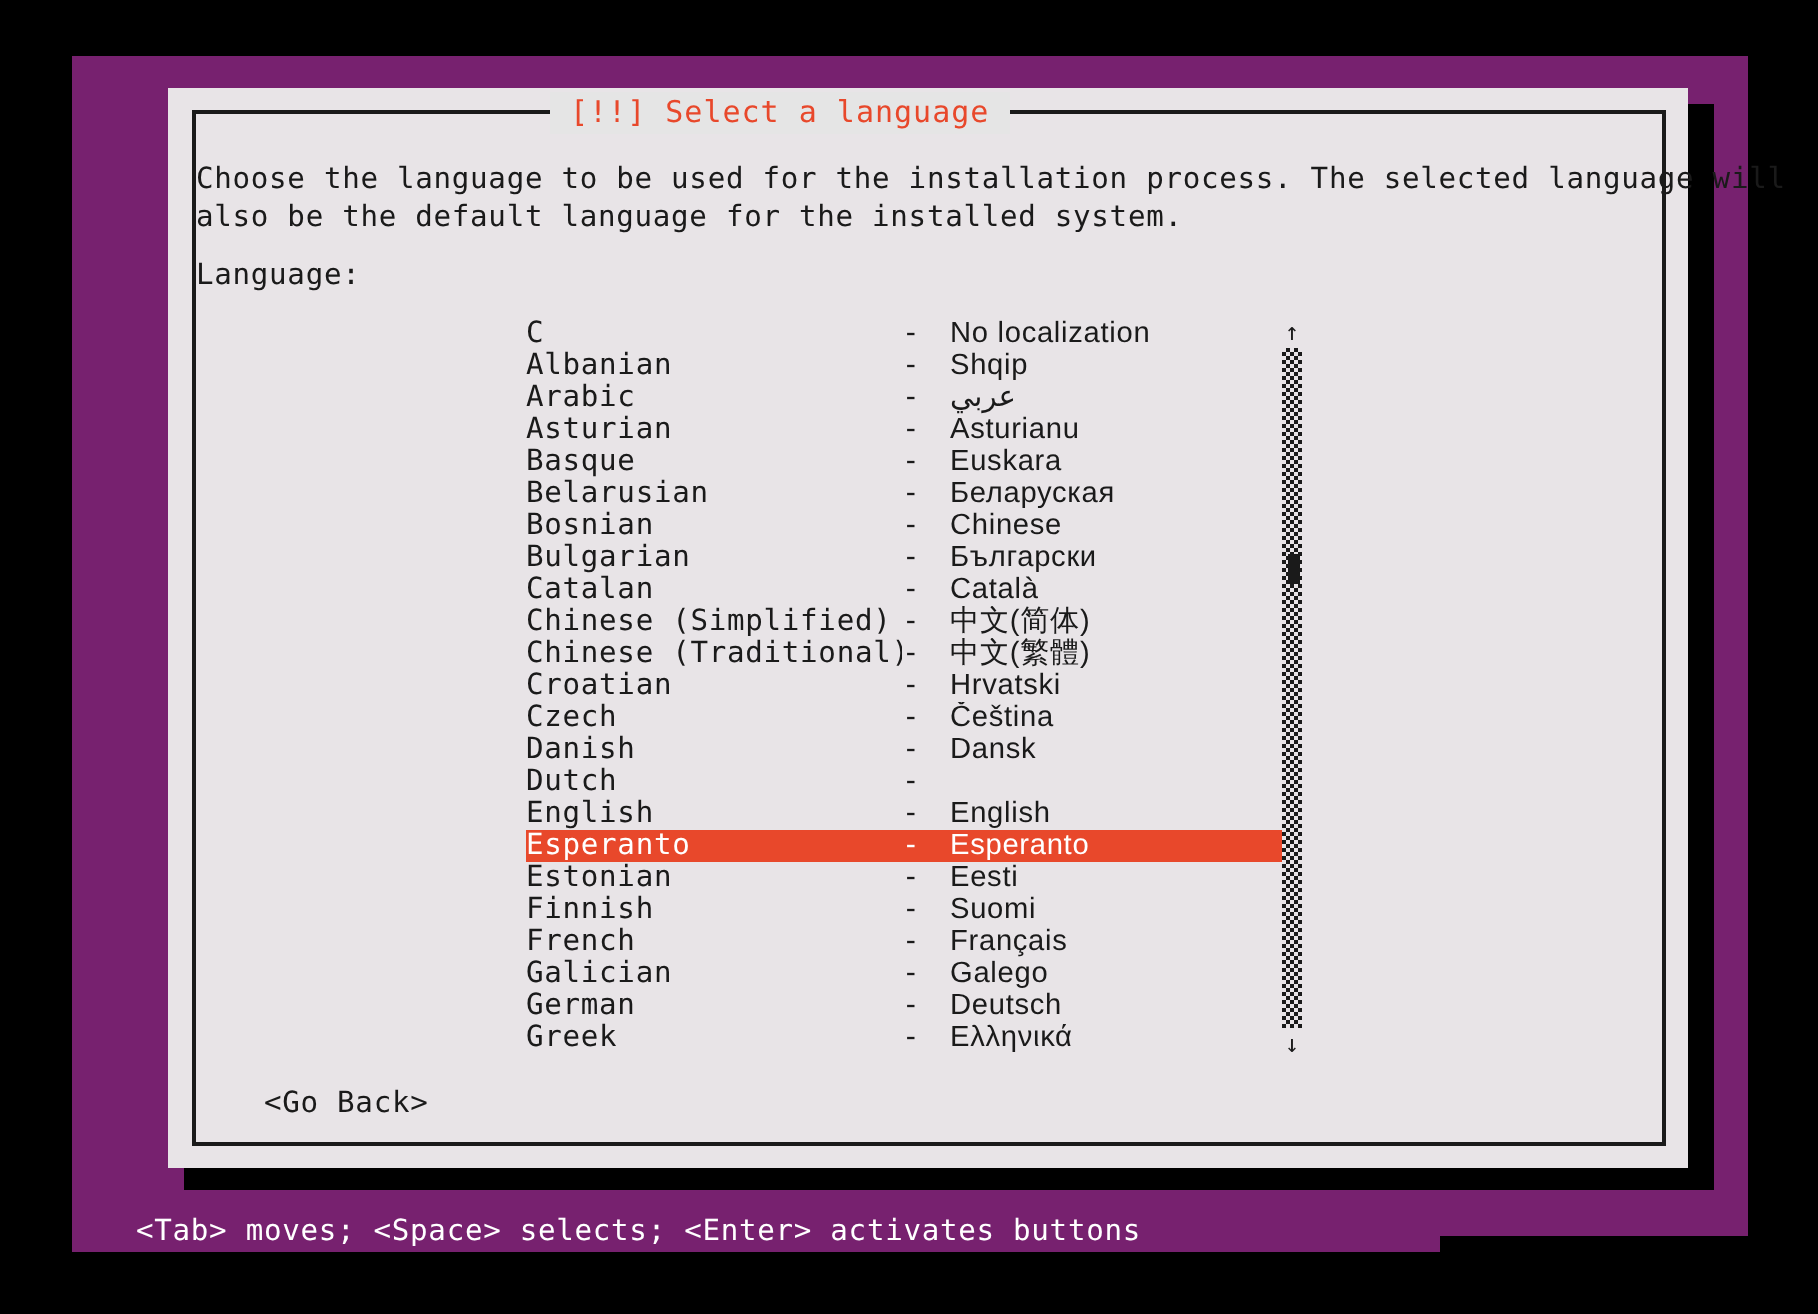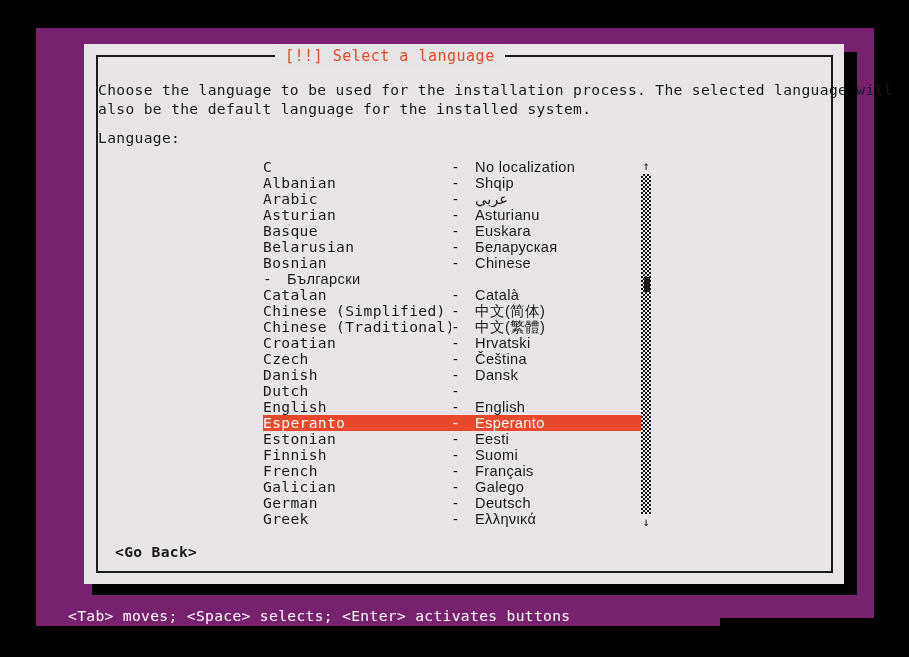--- a/index.html
+++ b/index.html
@@ -172,32 +172,31 @@
     left: 3px;
     top: 103px;
     width: 6px;
     height: 15px;
     background: #1a1a1a;
   }
 
   
   #go-back {
     position: absolute;
-    left: 115px;
+    left: 132px;
     top: 544px;
     font-size: 14.6px;
     line-height: 16px;
     letter-spacing: 0.35px;
     color: #1a1a1a;
     white-space: pre;
     background: transparent;
     border: none;
     padding: 0;
     font-family: inherit;
-    font-weight: bold;
   }
 
   
   #statusbar {
     position: absolute;
     left: 36px;
     top: 606px;
     width: 684px;
     height: 20px;
     background: #77216f;
@@ -235,21 +234,21 @@
   <div class="body-text" id="language-label">Language:</div>
 
   <div id="list-area">
       <div class="list-row"><span class="col-name">C</span><span class="col-dash">-</span><span class="col-native">No localization</span></div>
       <div class="list-row"><span class="col-name">Albanian</span><span class="col-dash">-</span><span class="col-native">Shqip</span></div>
       <div class="list-row"><span class="col-name">Arabic</span><span class="col-dash">-</span><span class="col-native">عربي</span></div>
       <div class="list-row"><span class="col-name">Asturian</span><span class="col-dash">-</span><span class="col-native">Asturianu</span></div>
       <div class="list-row"><span class="col-name">Basque</span><span class="col-dash">-</span><span class="col-native">Euskara</span></div>
       <div class="list-row"><span class="col-name">Belarusian</span><span class="col-dash">-</span><span class="col-native">Беларуская</span></div>
       <div class="list-row"><span class="col-name">Bosnian</span><span class="col-dash">-</span><span class="col-native">Chinese</span></div>
-      <div class="list-row"><span class="col-dash">-</span><span class="col-native">Български</span></div>
+      <div class="list-row"><span class="col-name">Bulgarian</span><span class="col-dash">-</span><span class="col-native">Български</span></div>
       <div class="list-row"><span class="col-name">Catalan</span><span class="col-dash">-</span><span class="col-native">Català</span></div>
       <div class="list-row"><span class="col-name">Chinese (Simplified)</span><span class="col-dash">-</span><span class="col-native">中文(简体)</span></div>
       <div class="list-row"><span class="col-name">Chinese (Traditional)</span><span class="col-dash">-</span><span class="col-native">中文(繁體)</span></div>
       <div class="list-row"><span class="col-name">Croatian</span><span class="col-dash">-</span><span class="col-native">Hrvatski</span></div>
       <div class="list-row"><span class="col-name">Czech</span><span class="col-dash">-</span><span class="col-native">Čeština</span></div>
       <div class="list-row"><span class="col-name">Danish</span><span class="col-dash">-</span><span class="col-native">Dansk</span></div>
       <div class="list-row"><span class="col-name">Dutch</span><span class="col-dash">-</span></div>
       <div class="list-row"><span class="col-name">English</span><span class="col-dash">-</span><span class="col-native">English</span></div>
       <div class="list-row selected"><span class="col-name">Esperanto</span><span class="col-dash">-</span><span class="col-native">Esperanto</span></div>
       <div class="list-row"><span class="col-name">Estonian</span><span class="col-dash">-</span><span class="col-native">Eesti</span></div>

